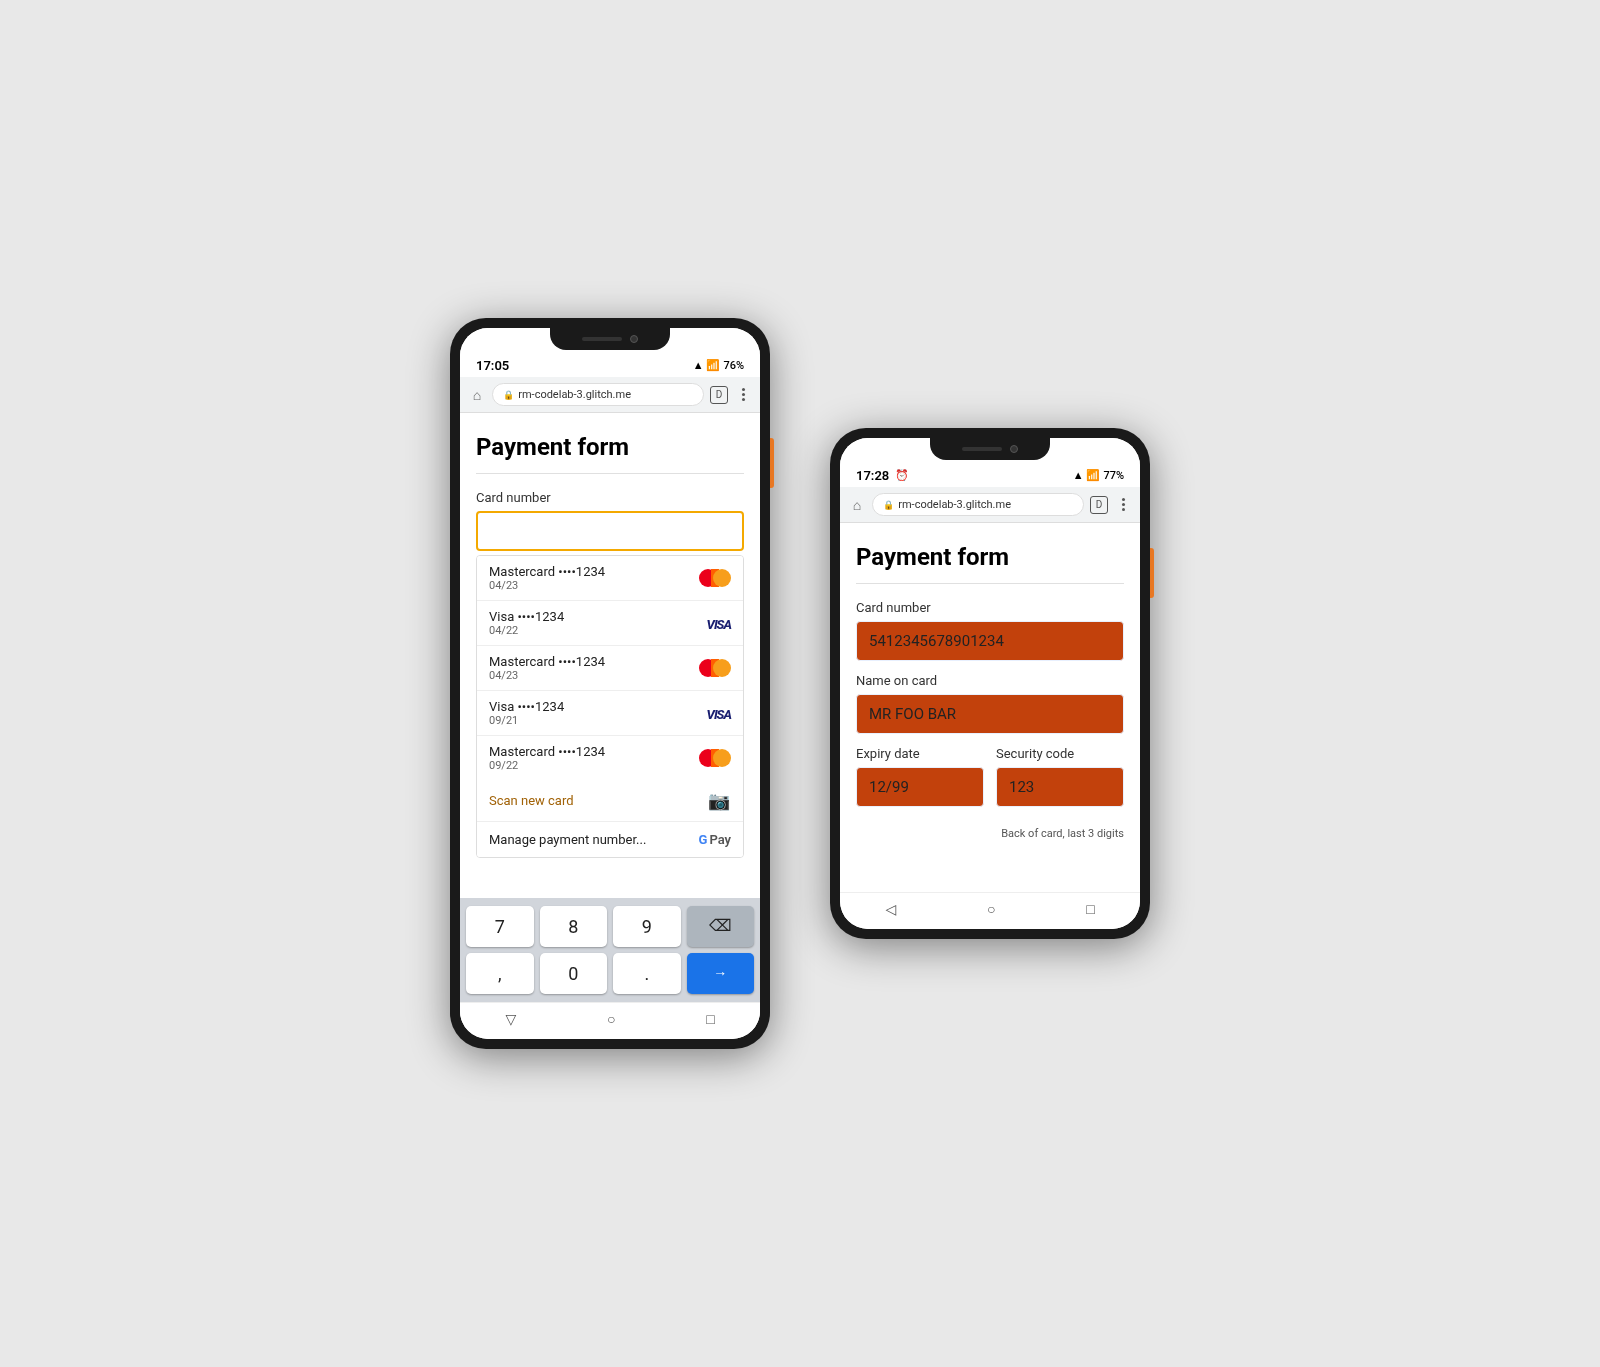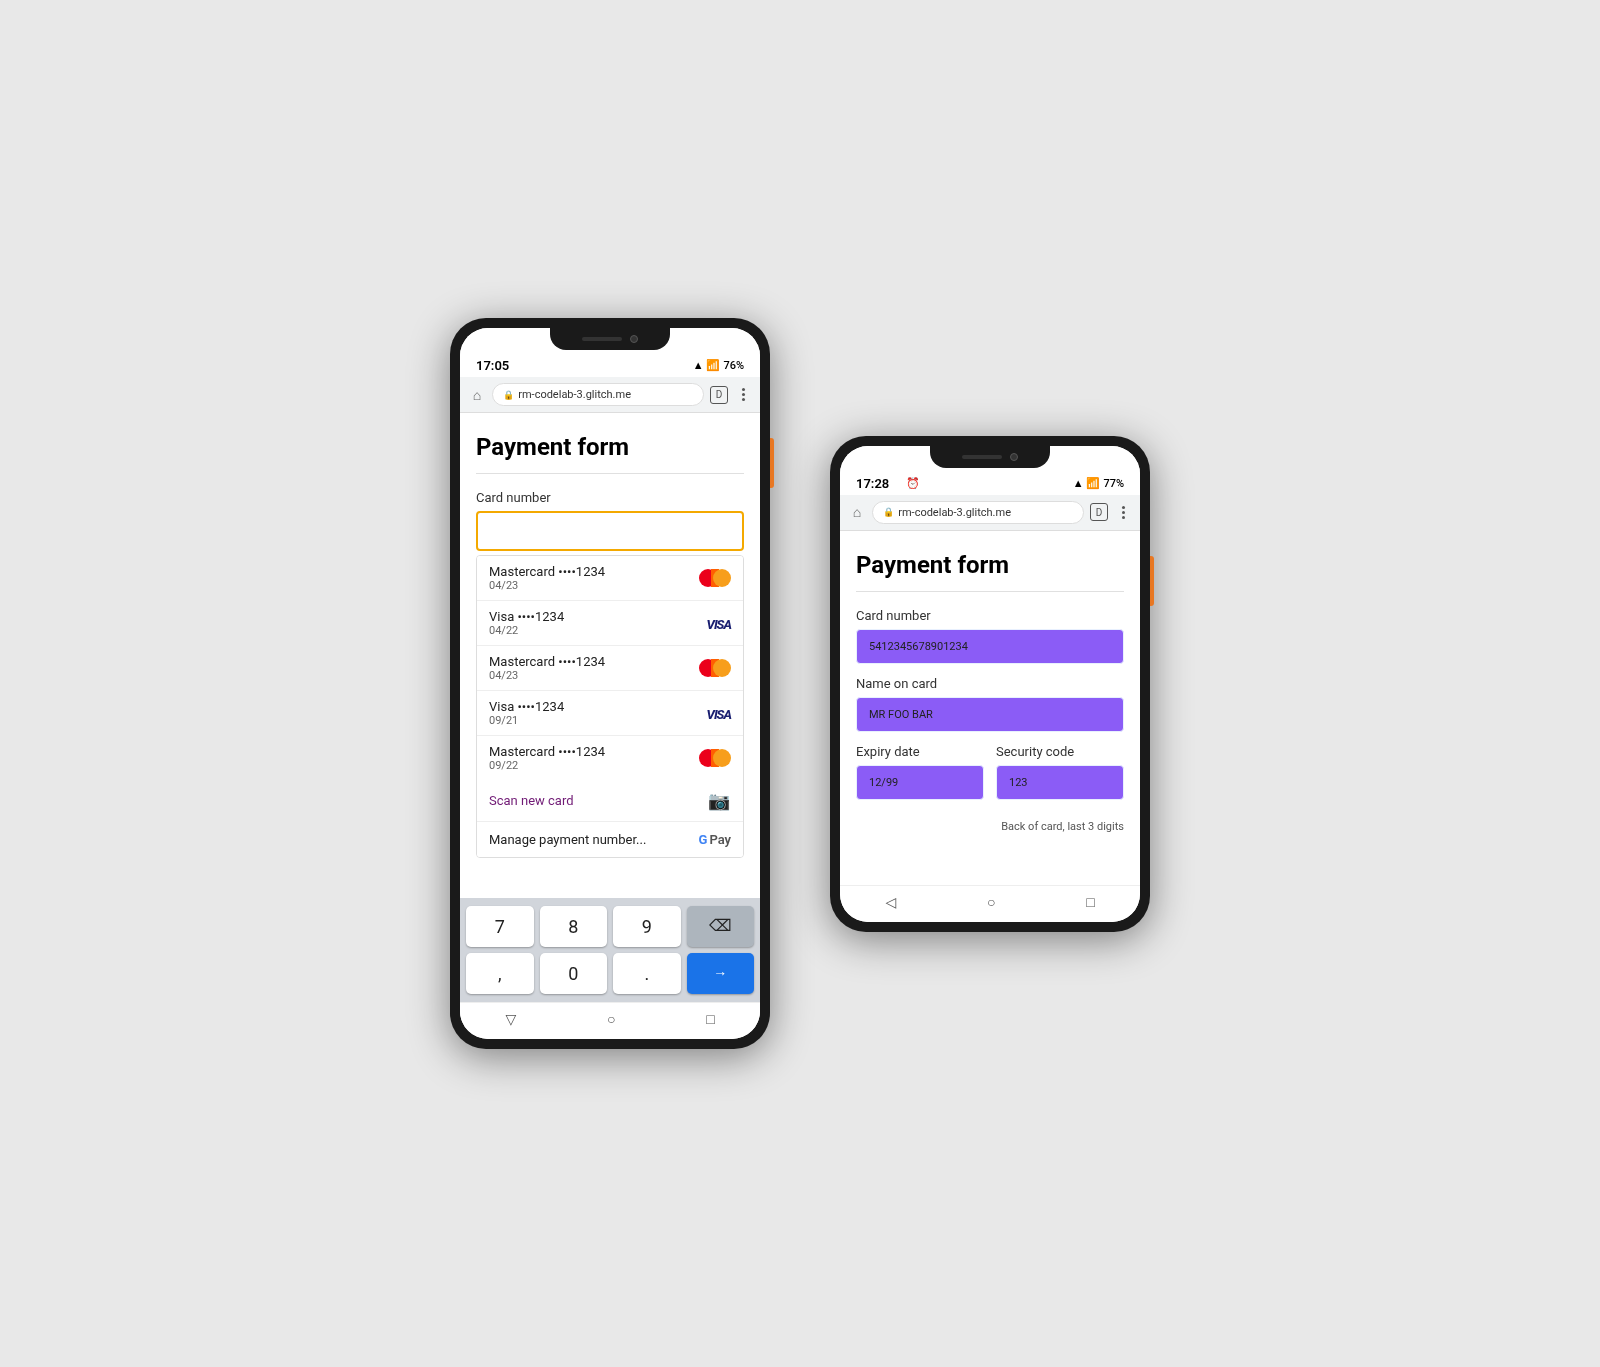--- a/index.html
+++ b/index.html
@@ -214,21 +214,21 @@
       letter-spacing: -1px;
     }
 
     .scan-item {
       display: flex;
       align-items: center;
       justify-content: space-between;
       padding: 10px 12px;
       border-bottom: 1px solid #eee;
     }
-    .scan-text { font-size: 13px; color: #701a75; }
+    .scan-text { font-size: 13px; color: #a16207; }
     .camera-icon { font-size: 18px; color: #555; }
 
     .gpay-item {
       display: flex;
       align-items: center;
       justify-content: space-between;
       padding: 10px 12px;
     }
     .gpay-text { font-size: 13px; color: #222; }
     .gpay-logo {
@@ -281,25 +281,25 @@
       display: flex;
       justify-content: space-around;
       align-items: center;
       padding: 8px 0 12px 0;
       border-top: 1px solid #eee;
     }
     .nav-icon { font-size: 14px; color: #555; }
 
     
     .filled-input {
-      background: #8b5cf6;
+      background: #c2410c;
       border: 1px solid #e8f0fe;
       border-radius: 4px;
       padding: 10px 12px;
-      font-size: 11px;
+      font-size: 15px;
       color: #222;
       width: 100%;
       margin-bottom: 12px;
     }
 
     .row-fields {
       display: flex;
       gap: 12px;
       margin-bottom: 4px;
     }
@@ -485,21 +485,21 @@
   <div class="phone">
     <div class="phone-notch">
       <div class="notch-speaker"></div>
       <div class="notch-camera"></div>
     </div>
     <div class="side-btn"></div>
     <div class="phone-inner">
 
       <div class="spacer-top"></div>
       <div class="status-bar">
-        <div style="display:flex;align-items:center;gap:17px;">
+        <div style="display:flex;align-items:center;gap:6px;">
           <span class="status-time">17:28</span>
           <span style="font-size:11px;">⏰</span>
         </div>
         <div class="status-icons">
           <span>▲</span>
           <span>📶</span>
           <span>77%</span>
         </div>
       </div>
 

